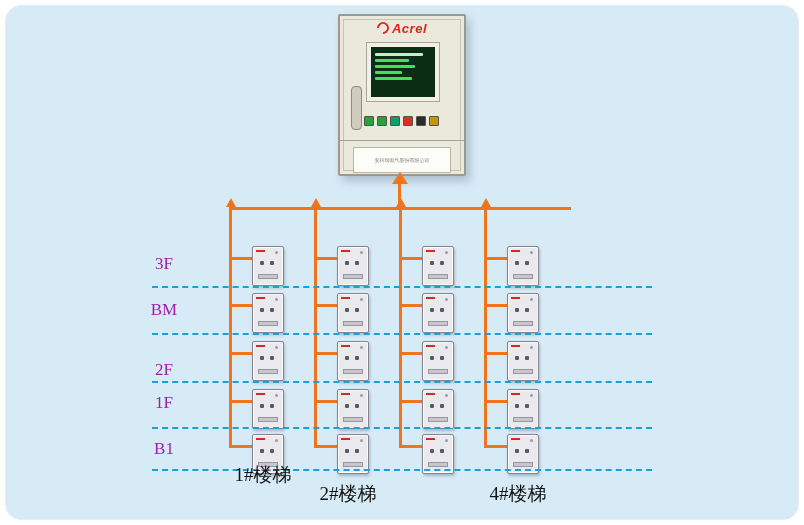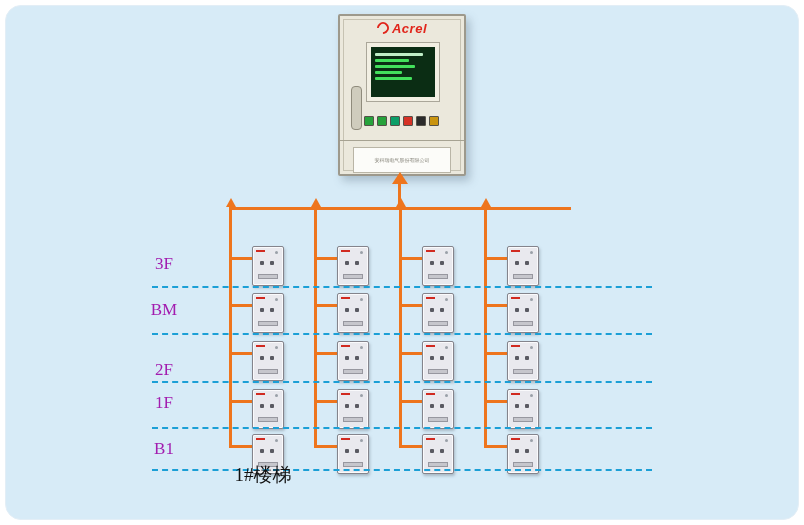--- a/index.html
+++ b/index.html
@@ -267,14 +267,16 @@
       <div class="separator" style="left: 152px; top: 333px; width: 500px;"></div>
       <div class="separator" style="left: 152px; top: 381px; width: 500px;"></div>
       <div class="separator" style="left: 152px; top: 427px; width: 500px;"></div>
       <div class="separator" style="left: 152px; top: 469px; width: 500px;"></div>
       <div class="floor-label" style="left: 144px; top: 254px;">3F</div>
       <div class="floor-label" style="left: 144px; top: 300px;">BM</div>
       <div class="floor-label" style="left: 144px; top: 360px;">2F</div>
       <div class="floor-label" style="left: 144px; top: 393px;">1F</div>
       <div class="floor-label" style="left: 144px; top: 439px;">B1</div>
       <div class="col-label" style="left: 218px; top: 454px; margin-top: 8px;">1#楼梯</div>
+      <div class="col-label" style="left: 303px; top: 481px;">2#楼梯</div>
+      <div class="col-label" style="left: 473px; top: 481px;">4#楼梯</div>
     </div>
 </div>
 
 </body></html>

